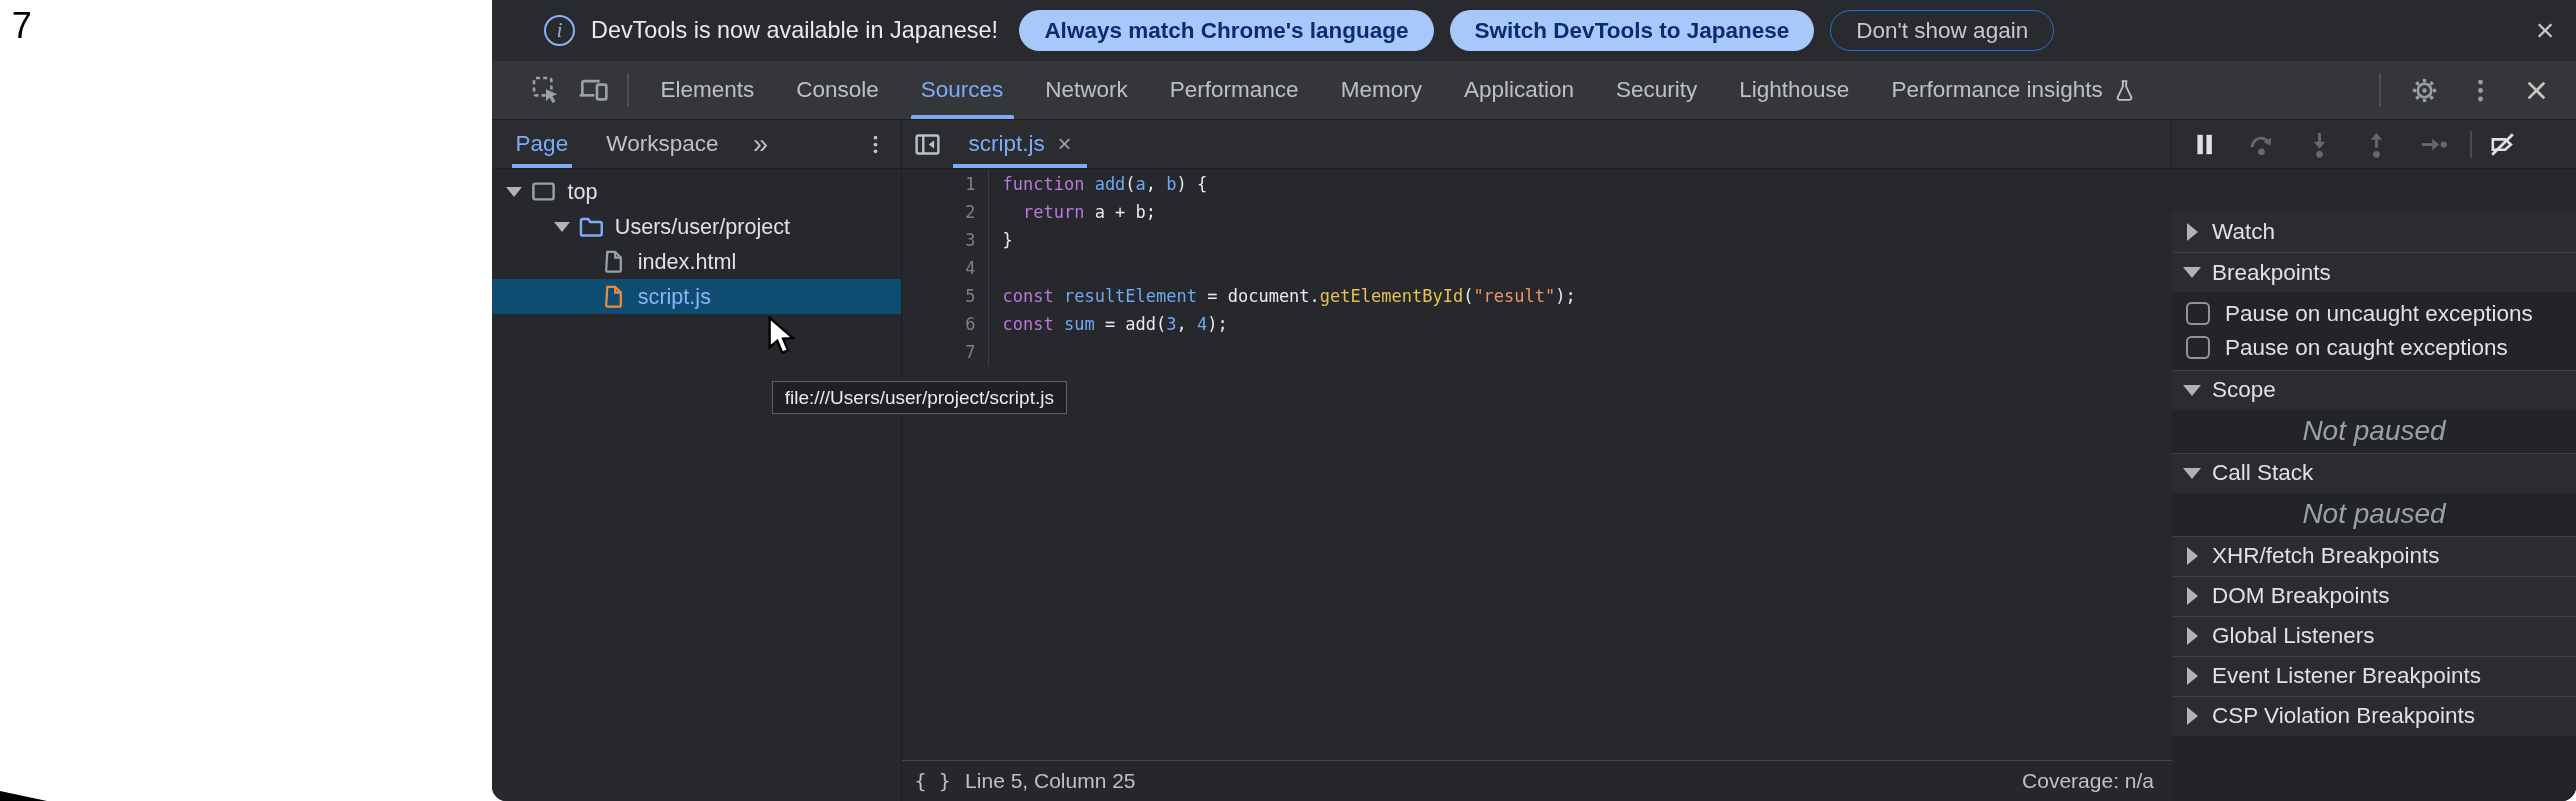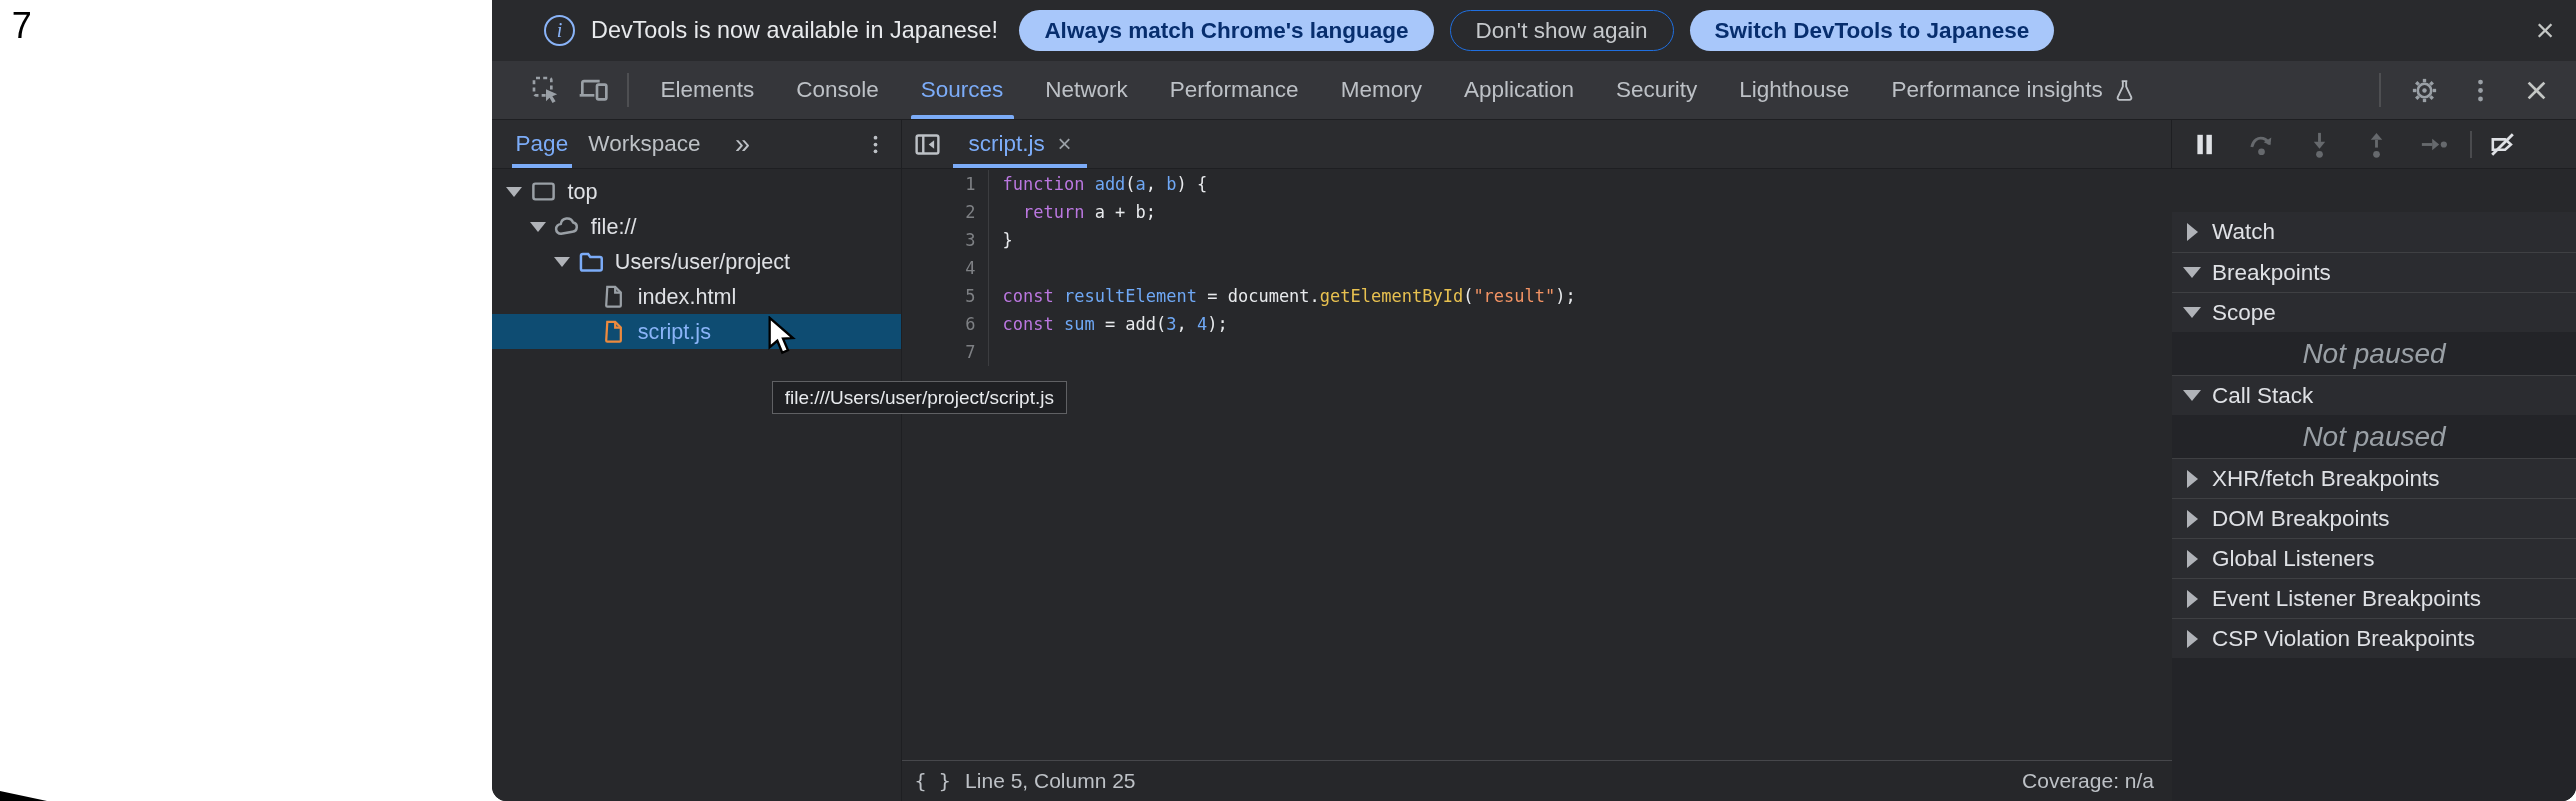--- a/index.html
+++ b/index.html
@@ -131,22 +131,22 @@
 <div class="page-result">7</div>
 <div class="corner-cursor"></div>
 
 <div class="devtools">
 
   <div class="infobar">
     <span class="info-icon">i</span>
     <span class="infobar-msg">DevTools is now available in Japanese!</span>
     <span id="infobar-buttons" style="display:flex;gap:16px;">
         <button class="pill filled">Always match Chrome's language</button>
+        <button class="pill filled">Switch DevTools to Japanese</button>
         <button class="pill outlined">Don't show again</button>
-        <button class="pill filled">Switch DevTools to Japanese</button>
       </span>
     <span class="infobar-spacer"></span>
     <button class="icon-btn" style="color:#c4c7c5;font-size:32px;">×</button>
   </div>
 
   <div class="toolbar">
     <button class="icon-btn tool-icon">
       <svg viewBox="0 0 24 24" width="32" height="32">
           <rect x="3" y="3" width="13" height="13" rx="1.5" fill="none" stroke="#9aa0a6" stroke-width="2" stroke-dasharray="3 2.4"></rect>
           <path d="M12 11.5 L20.4 15.2 L16.8 16.6 L19.2 20.4 L16.9 21.7 L14.7 17.8 L12 20.4 Z" fill="#9aa0a6"></path>
@@ -226,21 +226,21 @@
         <svg viewBox="0 0 24 24" width="27" height="27" stroke="#c4c7c5" stroke-width="2.4">
             <line x1="5" y1="5" x2="19" y2="19"></line>
             <line x1="19" y1="5" x2="5" y2="19"></line>
           </svg>
       </button>
     </div>
   </div>
 
   <div class="workrow">
     <div class="nav-strip">
-      <span id="nav-tabs" style="display:flex;gap:13px;height:100%;justify-content:flex-end;">
+      <span id="nav-tabs" style="display:flex;gap:31px;height:100%;justify-content:flex-end;">
           <span class="nav-tab selected">Page</span>
           <span class="nav-tab">Workspace</span>
         </span>
       <span class="nav-overflow">»</span>
       <span class="nav-more icon-btn">
         <svg viewBox="0 0 24 24" width="25" height="25" fill="#bdc1c6">
             <circle cx="12" cy="5.5" r="1.8"></circle>
             <circle cx="12" cy="12" r="1.8"></circle>
             <circle cx="12" cy="18.5" r="1.8"></circle>
           </svg>
@@ -310,31 +310,20 @@
           <span class="twisty">
             <span class="tri"></span>
           </span>
           <span class="t-icon">
             <svg viewBox="0 0 24 24" fill="none" stroke="#9aa0a6" stroke-width="2.2">
               <rect x="3" y="5" width="18" height="14" rx="1.8"></rect>
             </svg>
           </span>
           <span class="t-label">top</span>
         </div>
-        <div class="tree-row" style="padding-left: 34px;">
-          <span class="twisty">
-            <span class="tri"></span>
-          </span>
-          <span class="t-icon">
-            <svg viewBox="0 0 24 24" fill="none" stroke="#9aa0a6" stroke-width="2.2">
-              <path d="M7.2 18.5 a4.3 4.3 0 0 1 -0.3 -8.6 a5.7 5.7 0 0 1 11 -1.4 a4.1 4.1 0 0 1 -0.6 8.1 Z" stroke-linejoin="round"></path>
-            </svg>
-          </span>
-          <span class="t-label">file://</span>
-        </div>
         <div class="tree-row" style="padding-left: 58px;">
           <span class="twisty">
             <span class="tri"></span>
           </span>
           <span class="t-icon">
             <svg viewBox="0 0 24 24" fill="none" stroke="#7cacf8" stroke-width="2.2">
               <path d="M3.5 18.4 V7 a1.6 1.6 0 0 1 1.6 -1.6 h4.8 l1.9 2.5 h8.6 a1.6 1.6 0 0 1 1.6 1.6 v8.9 a1.6 1.6 0 0 1 -1.6 1.6 H5.1 a1.6 1.6 0 0 1 -1.6 -1.5 Z"></path>
             </svg>
           </span>
           <span class="t-label">Users/user/project</span>
@@ -404,20 +393,30 @@
             <span class="tri-r"></span>
           </span>
           <span>Watch</span>
         </div>
         <div class="sb-header">
           <span class="sb-twisty">
             <span class="tri-d"></span>
           </span>
           <span>Breakpoints</span>
         </div>
+        <div class="sb-content sb-pad">
+          <div class="cb-row">
+            <span class="cb-box"></span>
+            <span>Pause on uncaught exceptions</span>
+          </div>
+          <div class="cb-row">
+            <span class="cb-box"></span>
+            <span>Pause on caught exceptions</span>
+          </div>
+        </div>
         <div class="sb-header">
           <span class="sb-twisty">
             <span class="tri-d"></span>
           </span>
           <span>Scope</span>
         </div>
         <div class="sb-content">
           <div class="sb-notpaused">Not paused</div>
         </div>
         <div class="sb-header">

